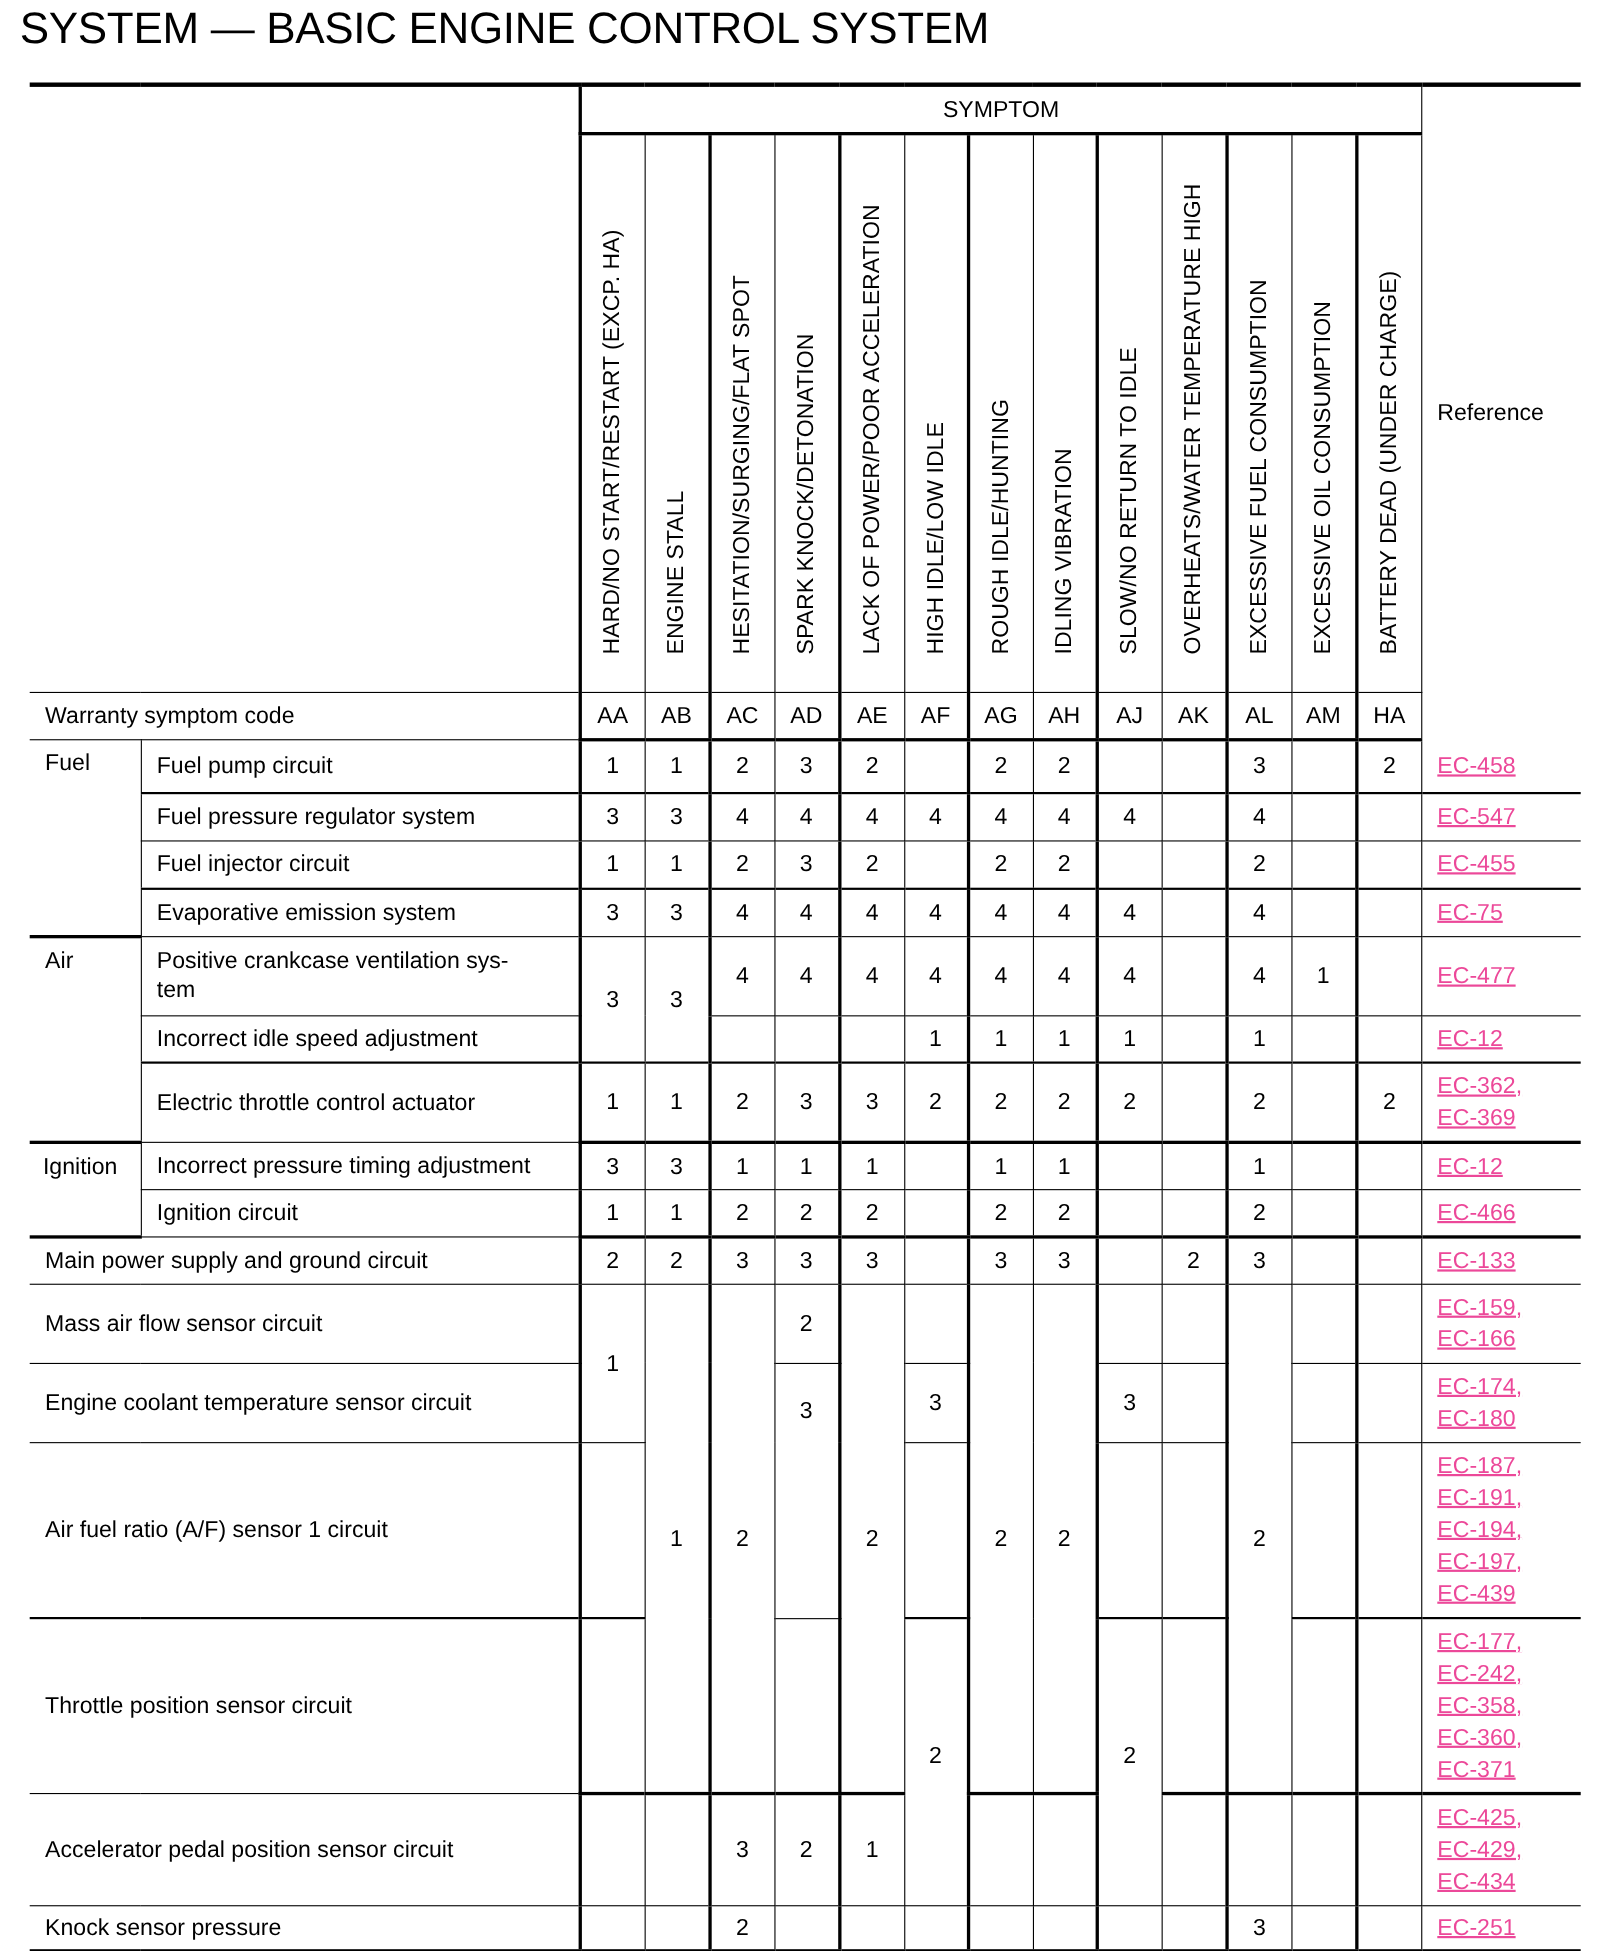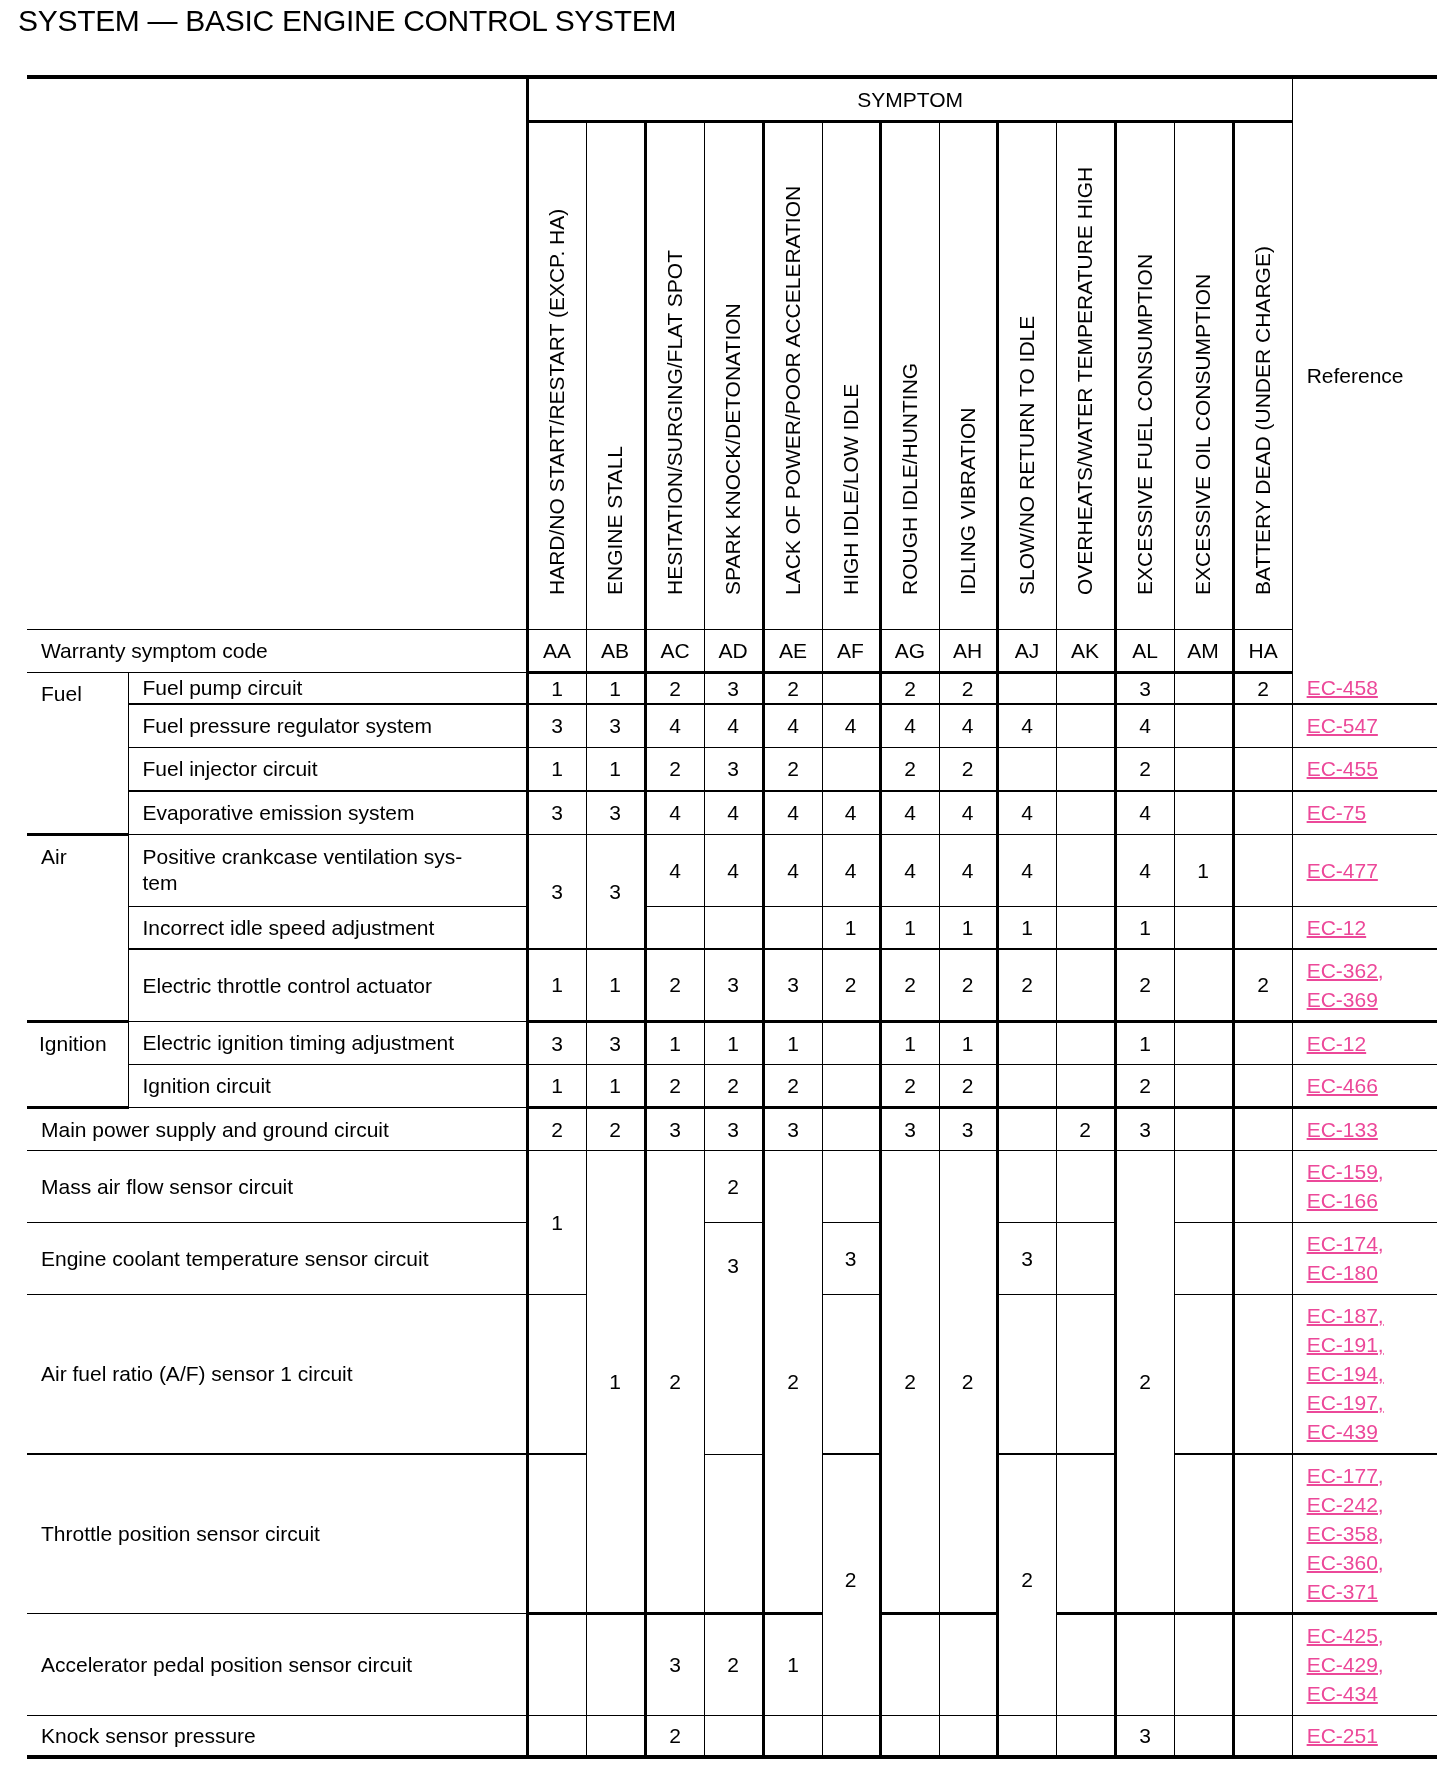--- a/index.html
+++ b/index.html
@@ -1,17 +1,17 @@
 <!DOCTYPE html>
 <html><head>
 <meta charset="utf-8">
 <style>
   html, body { margin: 0; padding: 0; background: #ffffff; }
   body { width: 1456px; height: 1774px; position: relative; font-family: "Liberation Sans", sans-serif; color: #000; overflow: hidden; }
-  .title { position: absolute; left: 18px; top: 4px; font-size: 30px; letter-spacing: -0.3px; white-space: nowrap; }
+  .title { position: absolute; left: 18px; top: 4px; font-size: 40px; letter-spacing: -0.3px; white-space: nowrap; }
   table.grid { position: absolute; left: 27px; top: 75px; border-collapse: collapse; table-layout: fixed; width: 1410px; }
   table.grid td { padding: 0; font-size: 21px; line-height: 29px; vertical-align: middle; }
   .top-rule { border-top: 4px solid #000; }
   .num { text-align: center; border-left: 1px solid #000; border-right: 1px solid #000; }
   .thickL { border-left: 3px solid #000 !important; }
   .thin-b { border-bottom: 1px solid #000; }
   .thick-b { border-bottom: 3px solid #000; }
   .lbl { padding-left: 14px !important; border-bottom: 1px solid #000; }
   .cat { padding-left: 14px !important; vertical-align: top !important; padding-top: 6px !important; border-right: 1px solid #000; }
   .symptom-head { text-align: center; font-size: 21px; border-left: 3px solid #000; border-bottom: 3px solid #000; }
@@ -107,21 +107,21 @@
     <td class="num thick-b">AF</td>
     <td class="num thickL thick-b">AG</td>
     <td class="num thick-b">AH</td>
     <td class="num thickL thick-b">AJ</td>
     <td class="num thick-b">AK</td>
     <td class="num thickL thick-b">AL</td>
     <td class="num thick-b">AM</td>
     <td class="num thickL thick-b">HA</td>
   </tr>
 
-  <tr style="height:32px">
+  <tr style="height:49px">
     <td rowspan="4" class="cat thick-b">Fuel</td>
     <td class="lbl" style="border-bottom:2px solid #000;">Fuel pump circuit</td>
     <td class="num thickL" style="border-bottom:2px solid #000;">1</td>
     <td class="num" style="border-bottom:2px solid #000;">1</td>
     <td class="num thickL" style="border-bottom:2px solid #000;">2</td>
     <td class="num" style="border-bottom:2px solid #000;">3</td>
     <td class="num thickL" style="border-bottom:2px solid #000;">2</td>
     <td class="num" style="border-bottom:2px solid #000;"></td>
     <td class="num thickL" style="border-bottom:2px solid #000;">2</td>
     <td class="num" style="border-bottom:2px solid #000;">2</td>
@@ -239,21 +239,21 @@
     <td class="num thick-b"></td>
     <td class="num thickL thick-b">2</td>
     <td class="ref thick-b">
       <a>EC-362,</a><br>
       <a>EC-369</a>
     </td>
   </tr>
 
   <tr style="height:43px">
     <td rowspan="2" class="cat thick-b" style="padding-left:12px !important;">Ignition</td>
-    <td class="lbl">Electric ignition timing adjustment</td>
+    <td class="lbl">Incorrect pressure timing adjustment</td>
     <td class="num thickL thin-b">3</td>
     <td class="num thin-b">3</td>
     <td class="num thickL thin-b">1</td>
     <td class="num thin-b">1</td>
     <td class="num thickL thin-b">1</td>
     <td class="num thin-b"></td>
     <td class="num thickL thin-b">1</td>
     <td class="num thin-b">1</td>
     <td class="num thickL thin-b"></td>
     <td class="num thin-b"></td>

